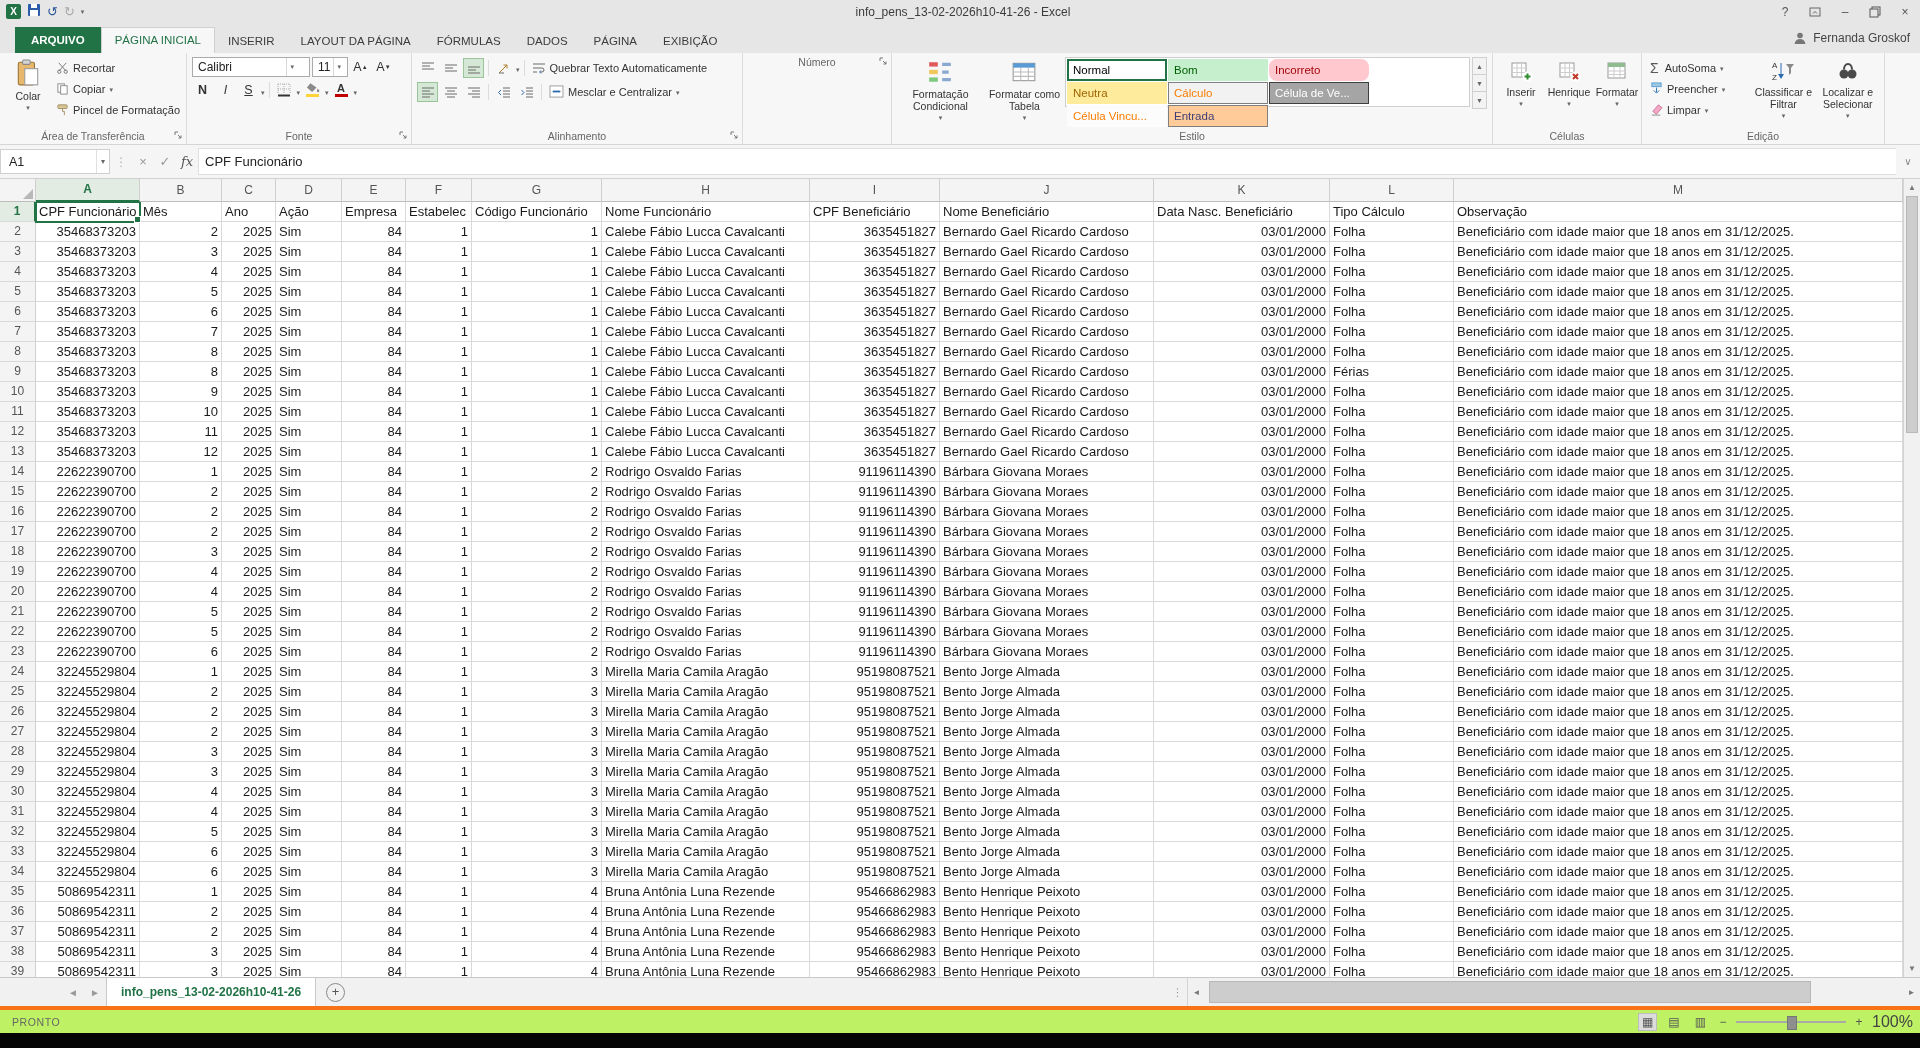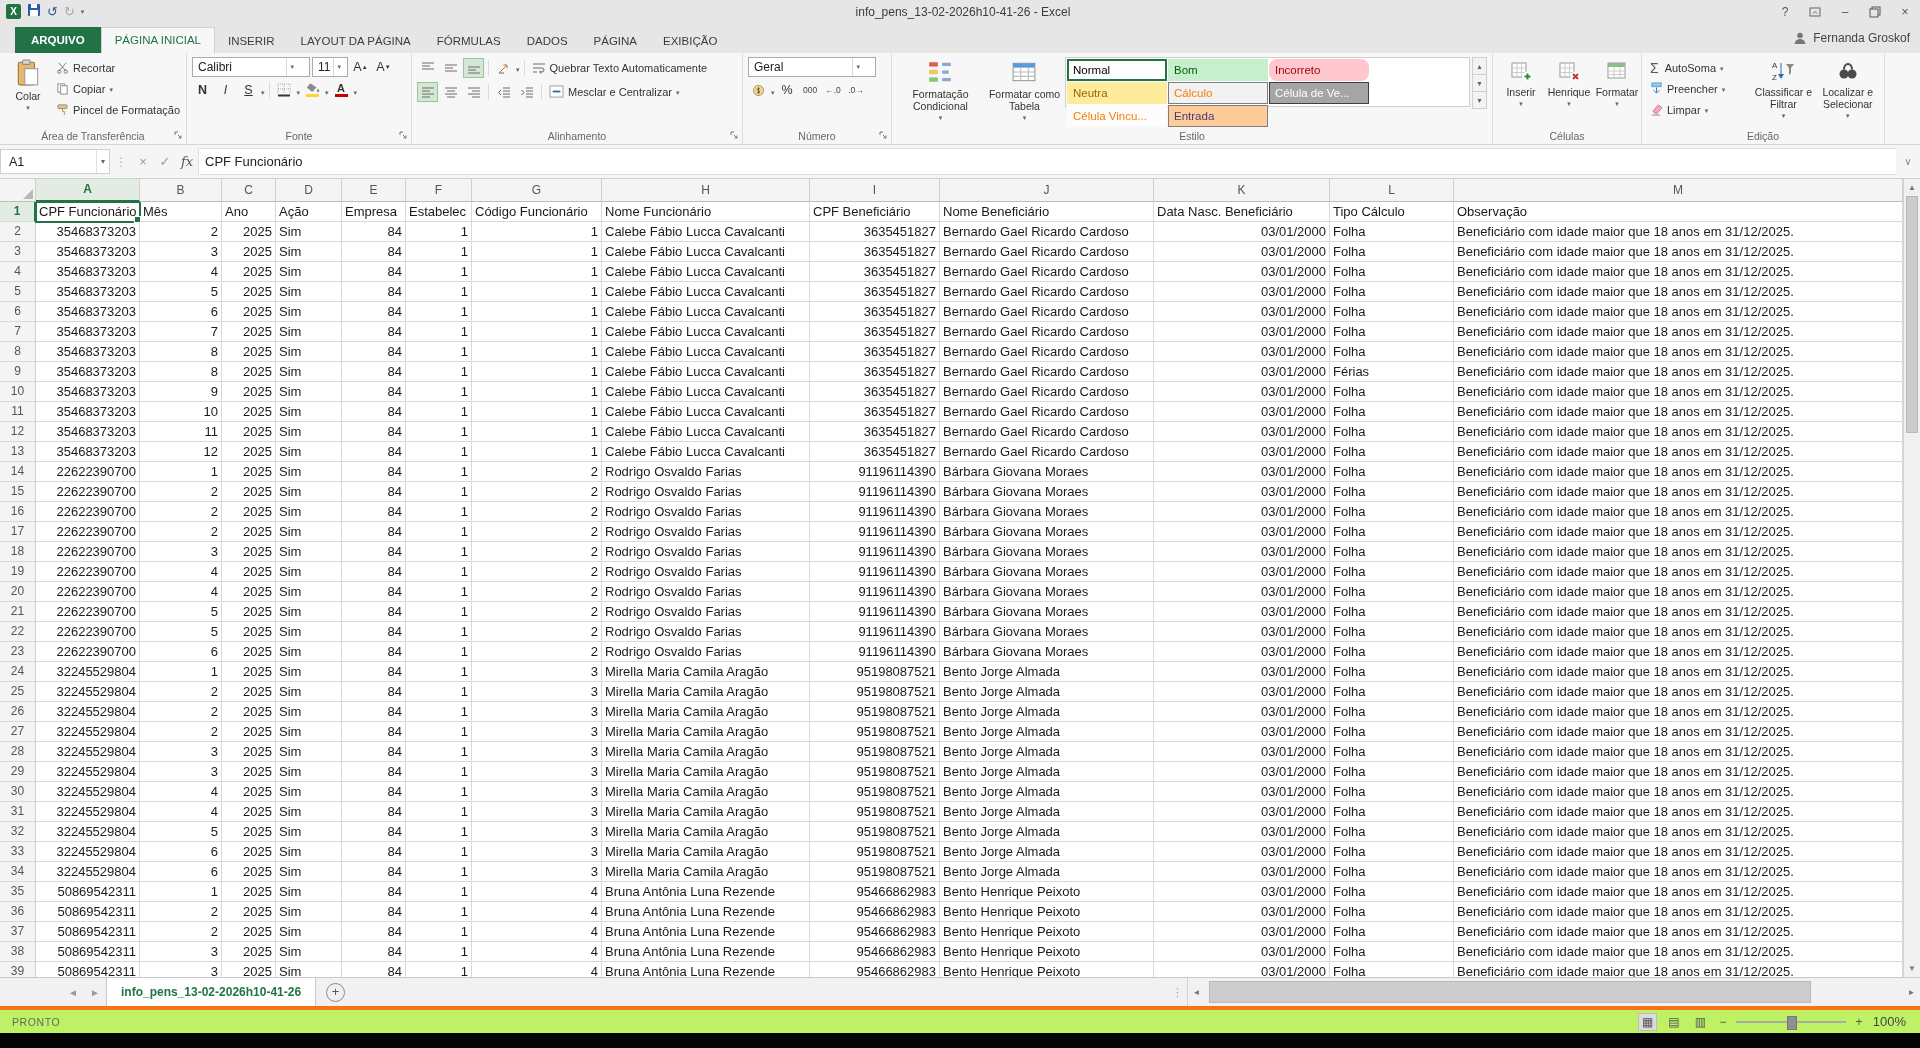--- a/index.html
+++ b/index.html
@@ -124,21 +124,21 @@
   .statusbar{height:23px;background:#bef264;border-top:4px solid #f97316;display:flex;align-items:center;
     font-size:11px;color:#555;flex:none;}
   .status{padding-left:12px;font-size:10.5px;letter-spacing:.6px;color:#666;}
   .sright{margin-left:auto;display:flex;align-items:center;gap:7px;padding-right:14px;}
   .vicon{font-size:12px;color:#555;padding:1px 3px;border:1px solid transparent;}
   .vicon.on{background:#dcdcdc;border-color:#bdbdbd;}
   .zbtn{font-size:12px;color:#555;width:12px;text-align:center;}
   .ztrack{width:110px;height:2px;background:#a9a9a9;position:relative;}
   .ztrack::before{content:"";position:absolute;left:50%;top:-3px;width:1px;height:8px;background:#a9a9a9;}
   .zthumb{position:absolute;left:51px;top:-5px;width:8px;height:12px;background:#8f8f8f;border:1px solid #777;}
-  .zpct{font-size:13px;color:#444;width:34px;text-align:right;}
+  .zpct{font-size:16px;color:#444;width:34px;text-align:right;}
   .blackstrip{height:15px;background:#050505;flex:none;}
   svg{flex:none;}
 </style>
 </head>
 <body>
 
 <div class="app">
 
   <div class="titlebar">
     <div class="qat">
@@ -369,39 +369,20 @@
       </div>
       <div class="glabel">
         <span>Alinhamento</span>
         <span class="launcher"><svg width="9" height="9" viewBox="0 0 9 9">
               <path d="M1 1h3M1 1v3M4 4l3 3M7 4.5V7H4.5" fill="none" stroke="#777"></path>
             </svg></span>
       </div>
     </div>
 
     <div class="rgroup" style="width:148px">
-      <div class="gbody col">
-        <div class="combo w128">
-            <span>Geral</span>
-            <span class="cbx">▾</span>
-          </div>
-        <div class="frow">
-          <div class="tbtn">
-            <svg width="13" height="13" viewBox="0 0 14 14">
-                <circle cx="7" cy="7" r="5.5" fill="#e9d8a6" stroke="#b0913a"></circle>
-                <path d="M7 3.5v7M5.3 9.2c.5.6 3 .8 3.2-.6.2-1.6-3.2-1.2-3-2.8.2-1.3 2.4-1.2 3-.5" stroke="#7a5c12" fill="none"></path>
-              </svg>
-          </div>
-            <span class="caret"></span>
-          <div class="tbtn">%</div>
-          <div class="tbtn smalltext">000</div>
-          <div class="tbtn smalltext">←.0</div>
-          <div class="tbtn smalltext">.0→</div>
-        </div>
-      </div>
       <div class="glabel">
         <span>Número</span>
         <span class="launcher"><svg width="9" height="9" viewBox="0 0 9 9">
               <path d="M1 1h3M1 1v3M4 4l3 3M7 4.5V7H4.5" fill="none" stroke="#777"></path>
             </svg></span>
       </div>
     </div>
 
     <div class="rgroup" style="width:600px">
       <div class="gbody">

